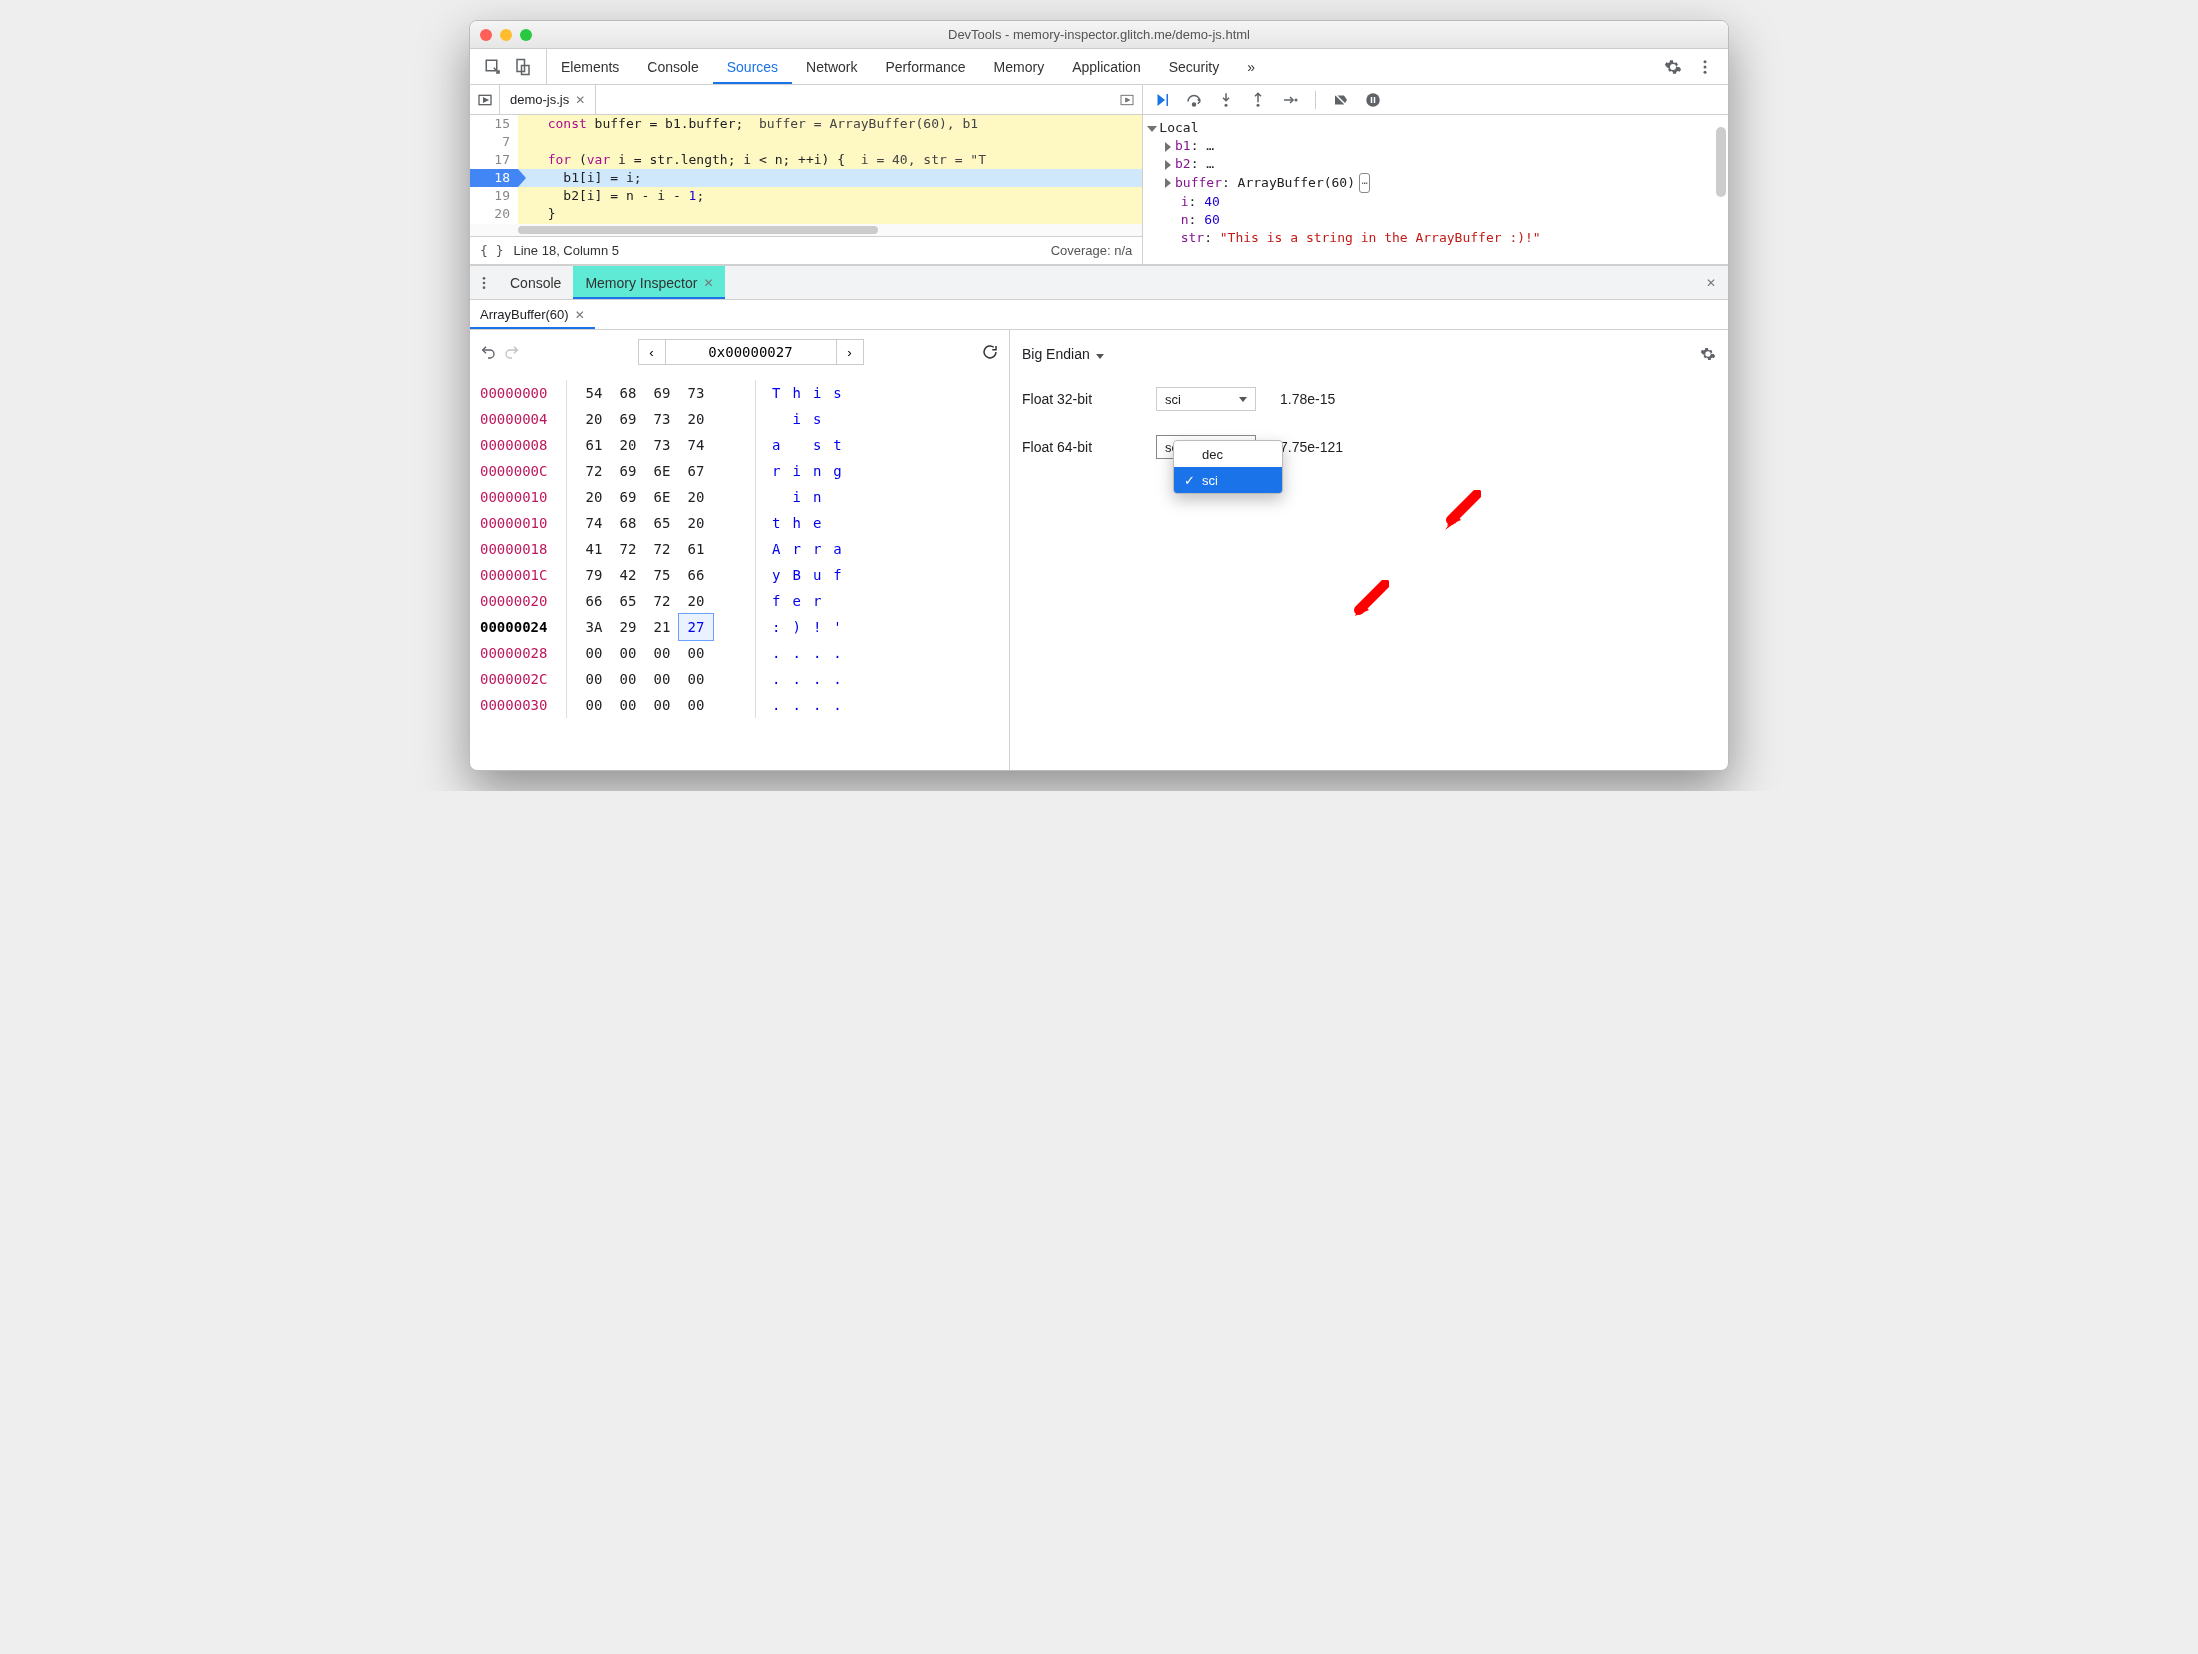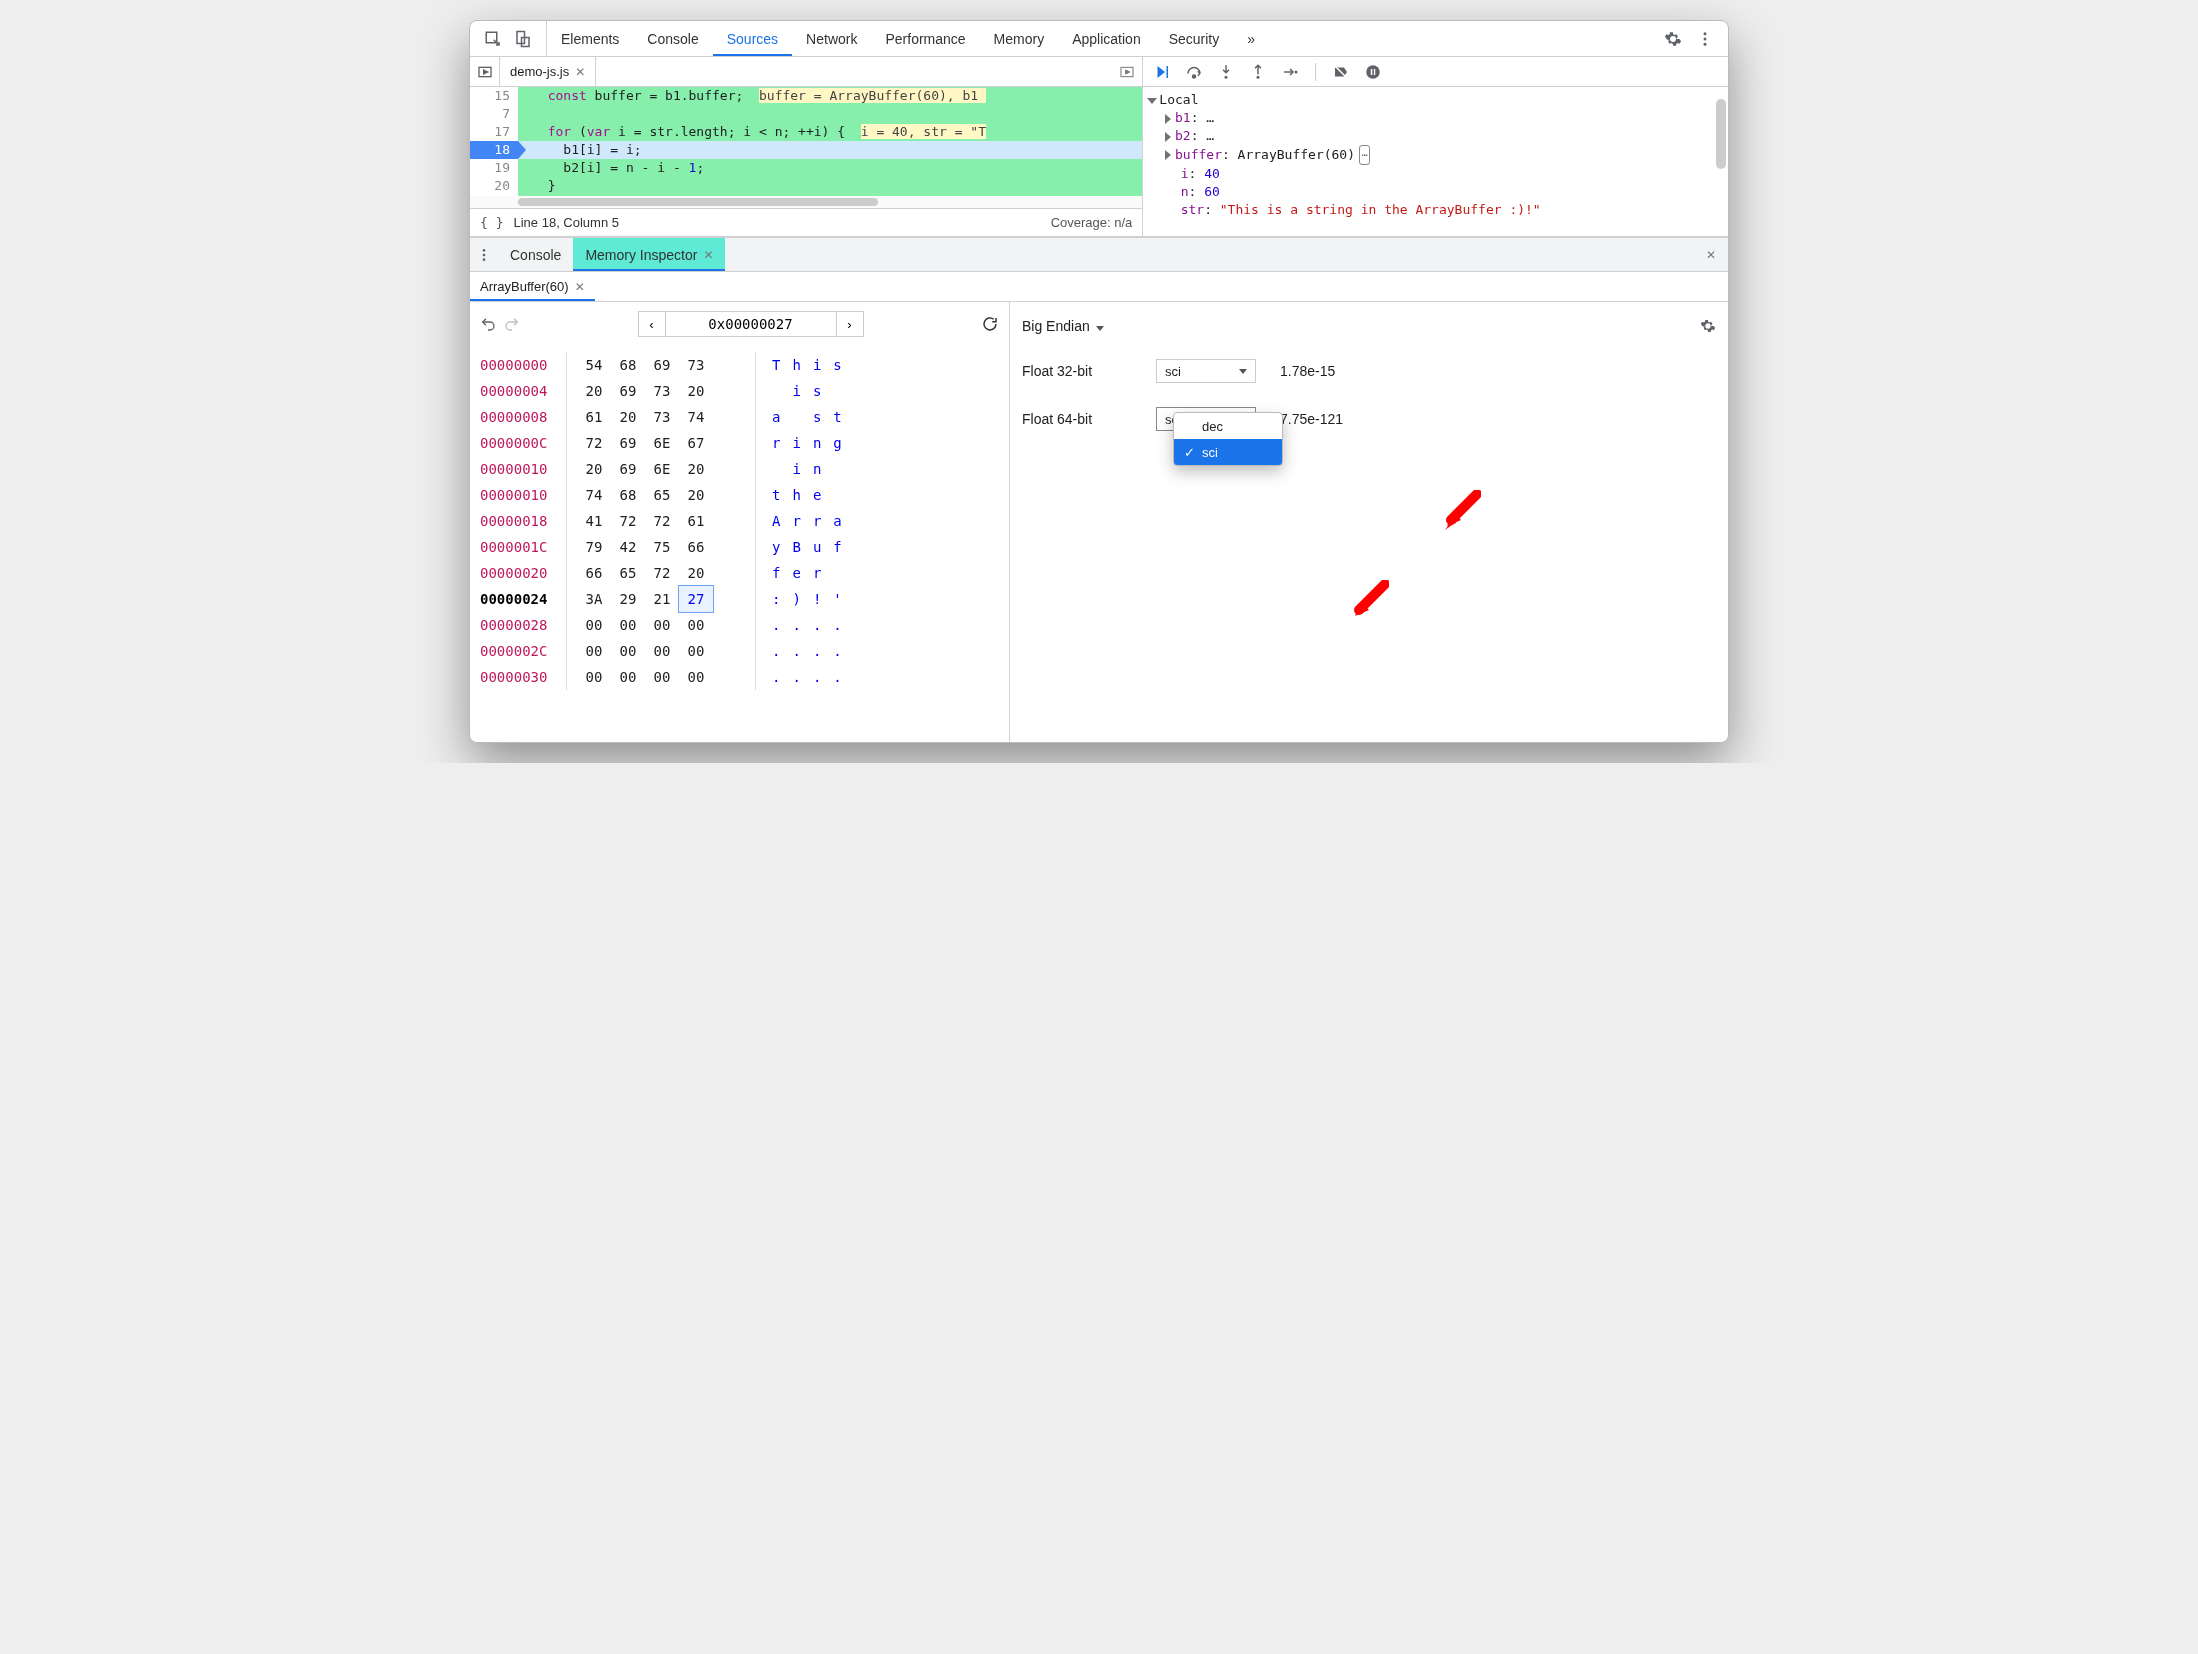--- a/index.html
+++ b/index.html
@@ -36,21 +36,21 @@
   .tabstrip .spacer{flex:1;}
   .tabstrip .right-icons{display:flex;align-items:center;gap:14px;padding:0 14px;}
   .ico{display:inline-flex;align-items:center;justify-content:center;color:#5f6368;}
   svg{display:block;}
   .panes{display:flex;height:180px;border-bottom:1px solid var(--border);}
   .left-pane{flex:1.15;display:flex;flex-direction:column;border-right:1px solid var(--border);min-width:0;}
   .file-tabs{height:30px;display:flex;align-items:center;border-bottom:1px solid var(--border);font-size:13px;}
   .file-tabs .navico{width:30px;display:flex;align-items:center;justify-content:center;border-right:1px solid var(--border);height:100%;}
   .file-tabs .ftab{padding:0 10px;height:100%;display:flex;align-items:center;gap:6px;border-right:1px solid var(--border);background:#fff;}
   .file-tabs .runico{margin-left:auto;width:30px;display:flex;align-items:center;justify-content:center;}
-  .code{flex:1;overflow:hidden;font-family:var(--mono);font-size:13px;position:relative;background:#86efac;}
+  .code{flex:1;overflow:hidden;font-family:var(--mono);font-size:13px;position:relative;background:#fef9c3;}
   .code .row{display:flex;height:18px;line-height:18px;white-space:pre;}
   .code .gut{width:48px;text-align:right;padding-right:8px;color:#888;background:#fff;position:relative;}
   .code .row.cur{background:var(--line-bg);}
   .code .row.cur .gut{background:#4285f4;color:#fff;}
   .code .row.cur .gut::after{content:"";position:absolute;right:-8px;top:0;border-top:9px solid transparent;border-bottom:9px solid transparent;border-left:8px solid #4285f4;}
   .code .src{padding-left:14px;min-width:0;overflow:hidden;}
   .tok-kw{color:var(--kw);}
   .tok-num{color:var(--blue-num);}
   .tok-hint{background:#fff8c5;color:#444;}
   .hscroll{height:12px;background:#fafafa;position:relative;}
@@ -108,20 +108,28 @@
   .arrow{position:absolute;pointer-events:none;}
   .x{color:#777;font-size:12px;}
   .btn-plain{background:none;border:none;padding:0;color:inherit;font:inherit;}
 </style>
 </head>
 <body>
 
 <div class="stage">
 <div class="window">
 
+  <div class="titlebar">
+    <div class="traffic">
+      <div class="dot r"></div>
+      <div class="dot y"></div>
+      <div class="dot g"></div>
+    </div>
+    <div class="title">DevTools - memory-inspector.glitch.me/demo-js.html</div>
+  </div>
 
   <div class="tabstrip">
     <div class="left-icons">
       <span class="ico">
             <svg width="18" height="18" viewBox="0 0 24 24" fill="none" stroke="#5f6368" stroke-width="2">
               <rect x="3" y="3" width="14" height="14"></rect>
               <path d="M13 13 l7 7 M20 16 v4 h-4"></path>
             </svg>
           </span>
       <span class="ico">

